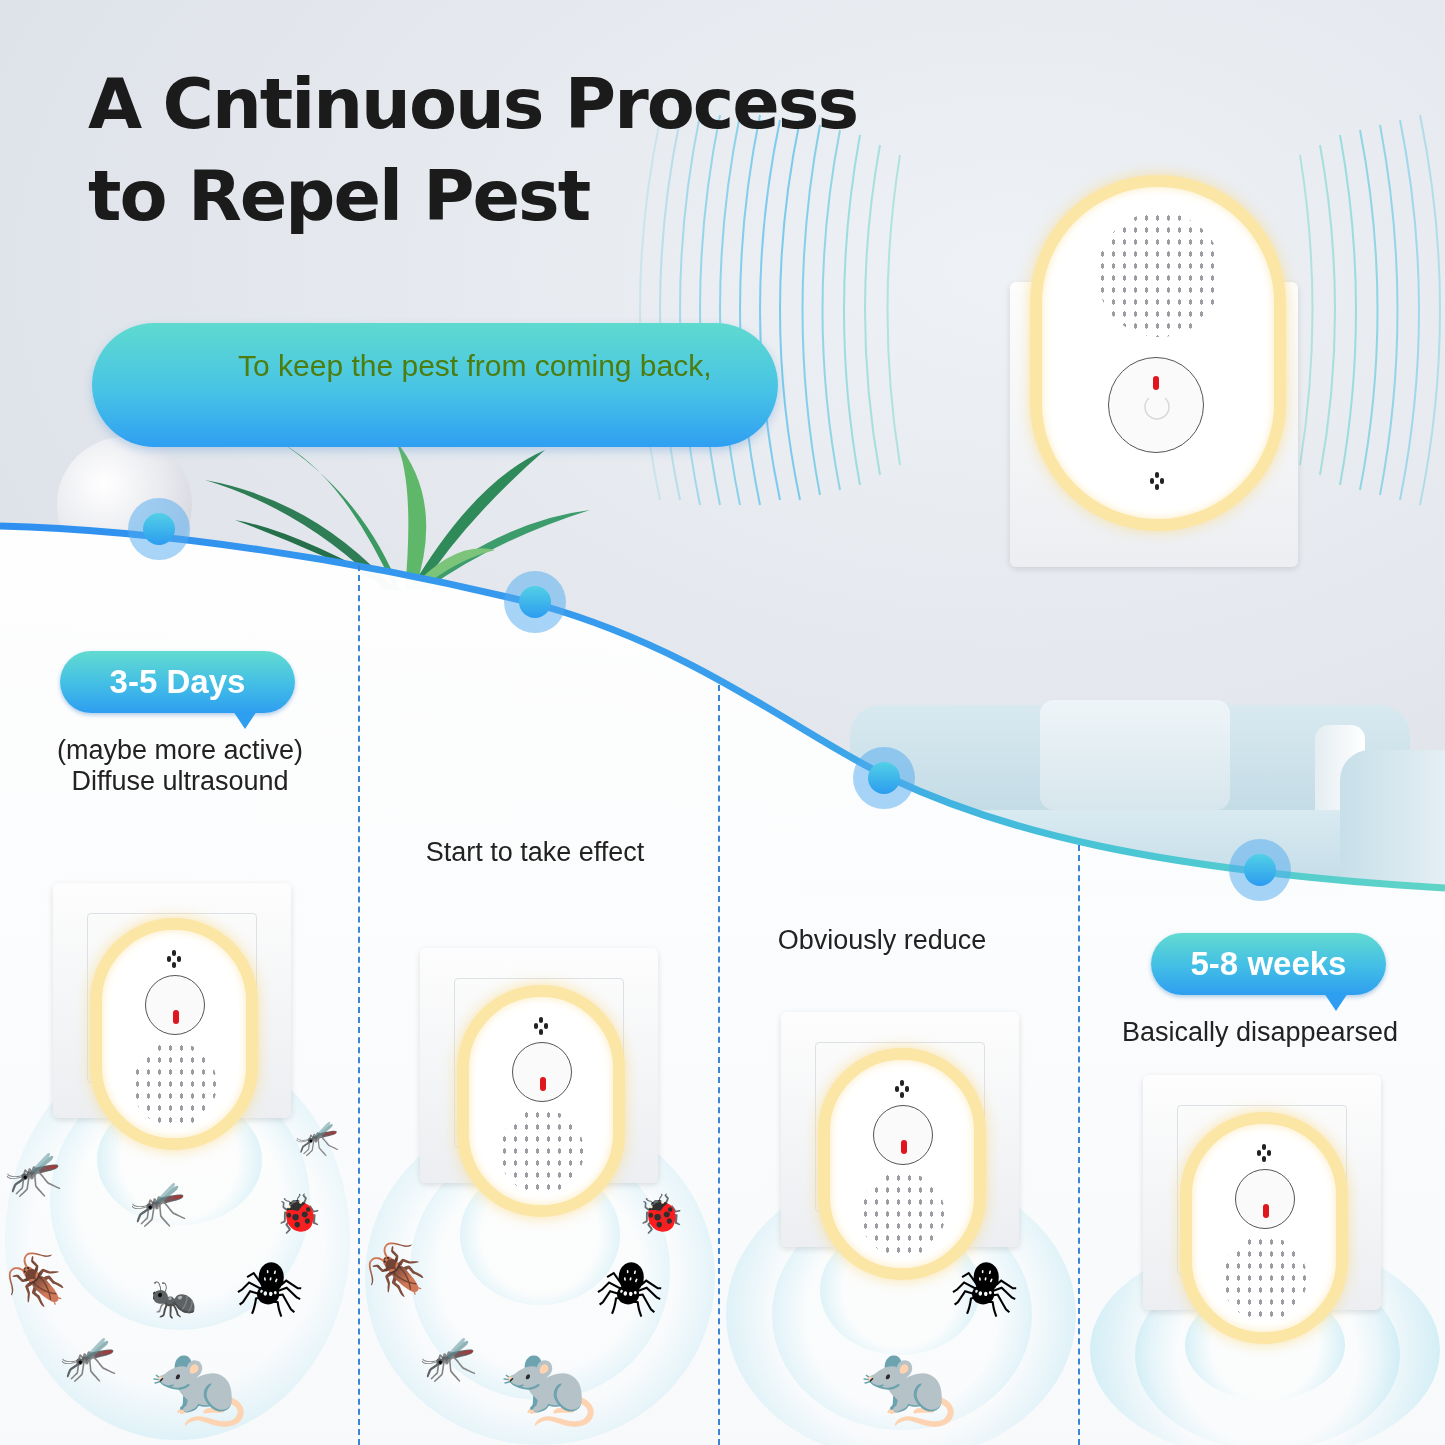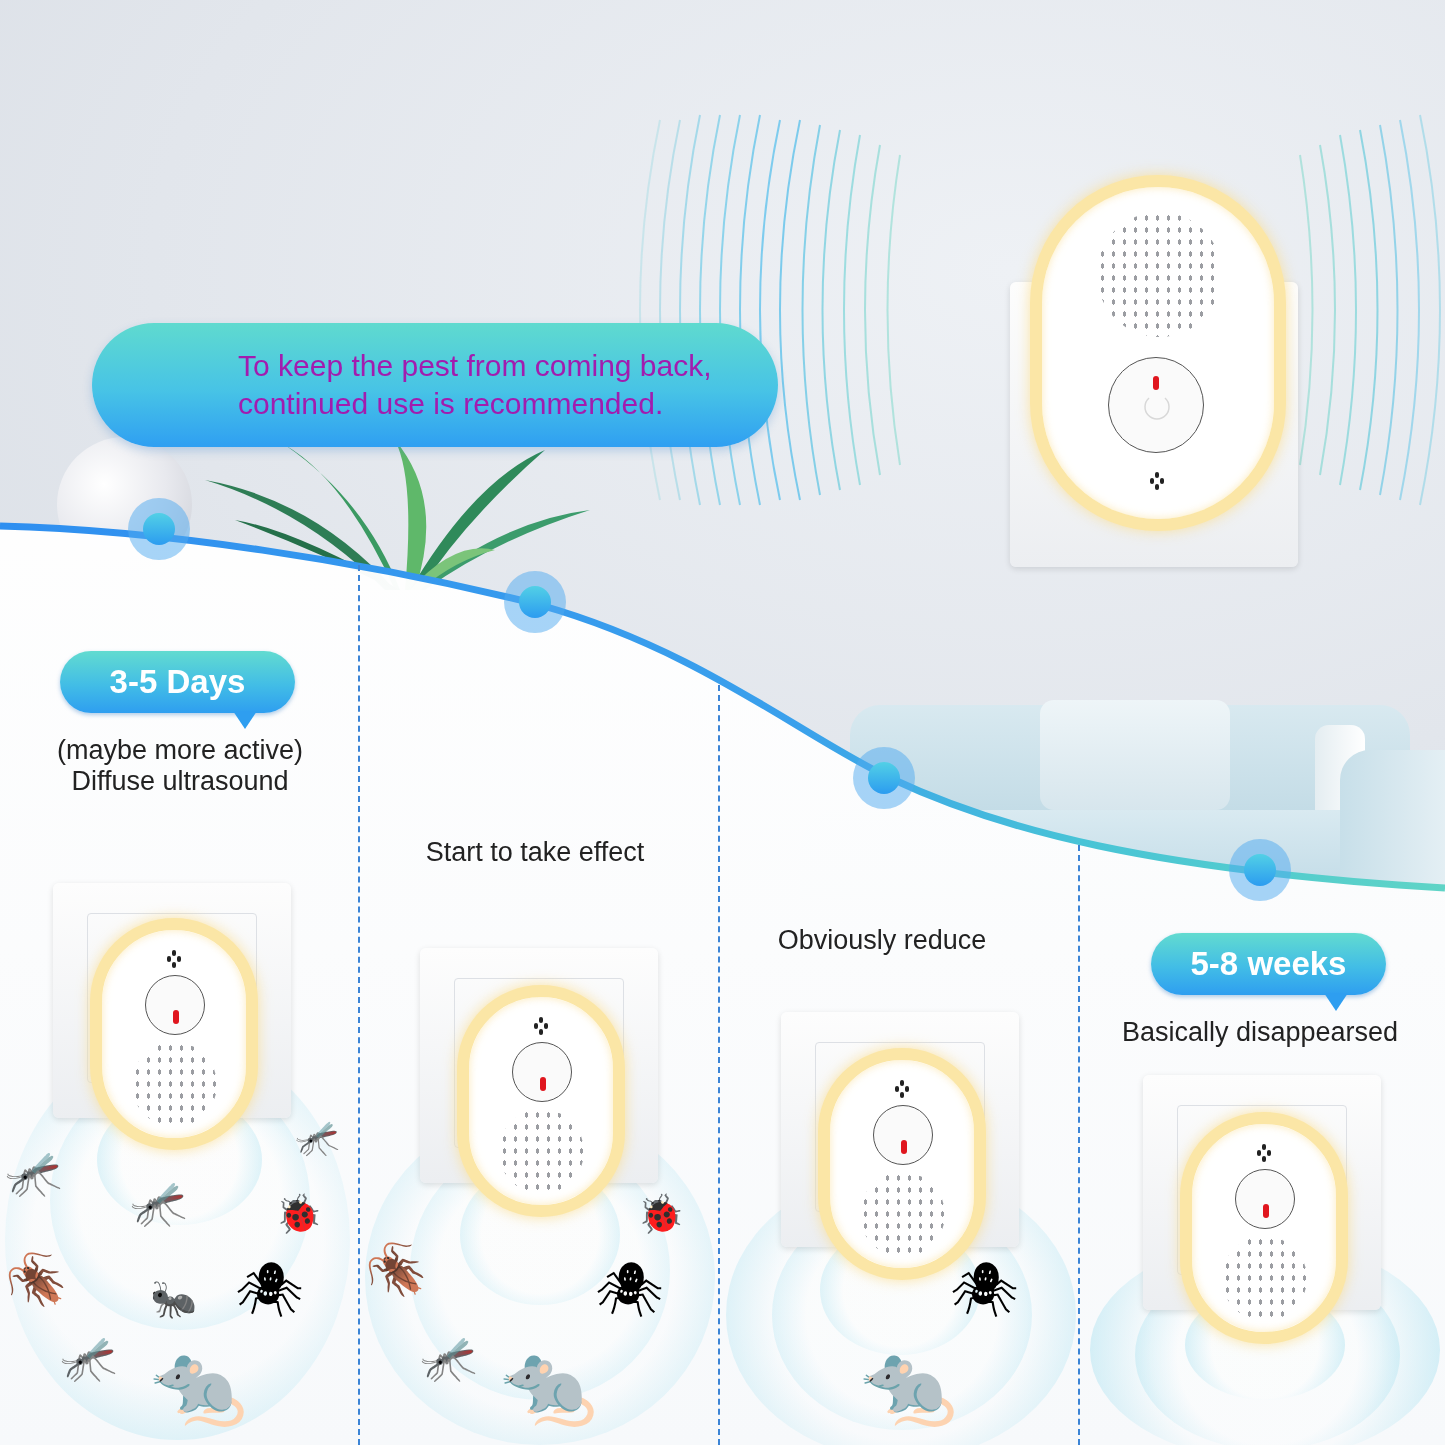--- a/index.html
+++ b/index.html
@@ -37,21 +37,21 @@
   .title { position: absolute; left: 88px; top: 58px; font-family: "DejaVu Sans", sans-serif; font-weight: bold;
     color: #1b1b1b; font-size: 70px; line-height: 92px; letter-spacing: -2px; }
 
   
   .tips-banner { position: absolute; left: 92px; top: 323px; width: 686px; height: 124px; border-radius: 62px;
     background: linear-gradient(180deg, #5fdacf 0%, #47c3e6 55%, #2f9ff2 100%);
     box-shadow: 0 4px 10px rgba(40,120,200,0.25); }
   .tips-pill { position: absolute; left: 63px; top: 355px; width: 148px; height: 62px; border-radius: 31px;
     background: #ffffff; display: flex; align-items: center; justify-content: center;
     color: #2d88e0; font-weight: bold; font-size: 36px; box-shadow: 0 2px 6px rgba(0,0,0,0.12); }
-  .tips-text { position: absolute; left: 238px; top: 347px; color: #a21caf; font-size: 30px; line-height: 38px; }
+  .tips-text { position: absolute; left: 238px; top: 347px; color: #4d7c0f; font-size: 30px; line-height: 38px; }
 
   
   .lower { position: absolute; left: 0; top: 0; width: 1445px; height: 1445px; }
 
   .divider { position: absolute; width: 0; border-left: 2px dashed #3b84d6; }
 
   
   .bubble { position: absolute; height: 62px; border-radius: 31px;
     background: linear-gradient(180deg, #62dbd0 0%, #42bde6 55%, #2e9ef0 100%);
     color: #fff; font-weight: bold; font-size: 33px; display: flex; align-items: center; justify-content: center;
@@ -180,25 +180,28 @@
       <div class="node-inner"></div>
     </div>
   <div class="node-outer" style="left:1229px; top:839px;">
       <div class="node-inner"></div>
     </div>
 
   <div class="divider" style="left:358px; top:565px; height:880px;"></div>
   <div class="divider" style="left:718px; top:685px; height:760px;"></div>
   <div class="divider" style="left:1078px; top:845px; height:600px;"></div>
 
+  <div class="title">
+    <div>A Cntinuous Process</div>
+    <div>to Repel Pest</div>
+  </div>
 
   <div class="tips-banner"></div>
   <div class="tips-text">
     <div>To keep the pest from coming back,</div>
-    <div>continued use is recommended.</div>
   </div>
 
   <div class="bubble" style="left:60px; top:651px; width:235px;">3-5 Days</div>
   <div class="caption" style="left:20px; top:735px; width:320px;">
     <div>(maybe more active)</div>
     <div>Diffuse ultrasound</div>
   </div>
   <div class="ripple" style="left:5px; top:1040px; width:345px; height:400px;"></div>
   <div class="ripple" style="left:50px; top:1070px; width:260px; height:260px;"></div>
   <div class="ripple" style="left:97px; top:1095px; width:165px; height:130px;"></div>

